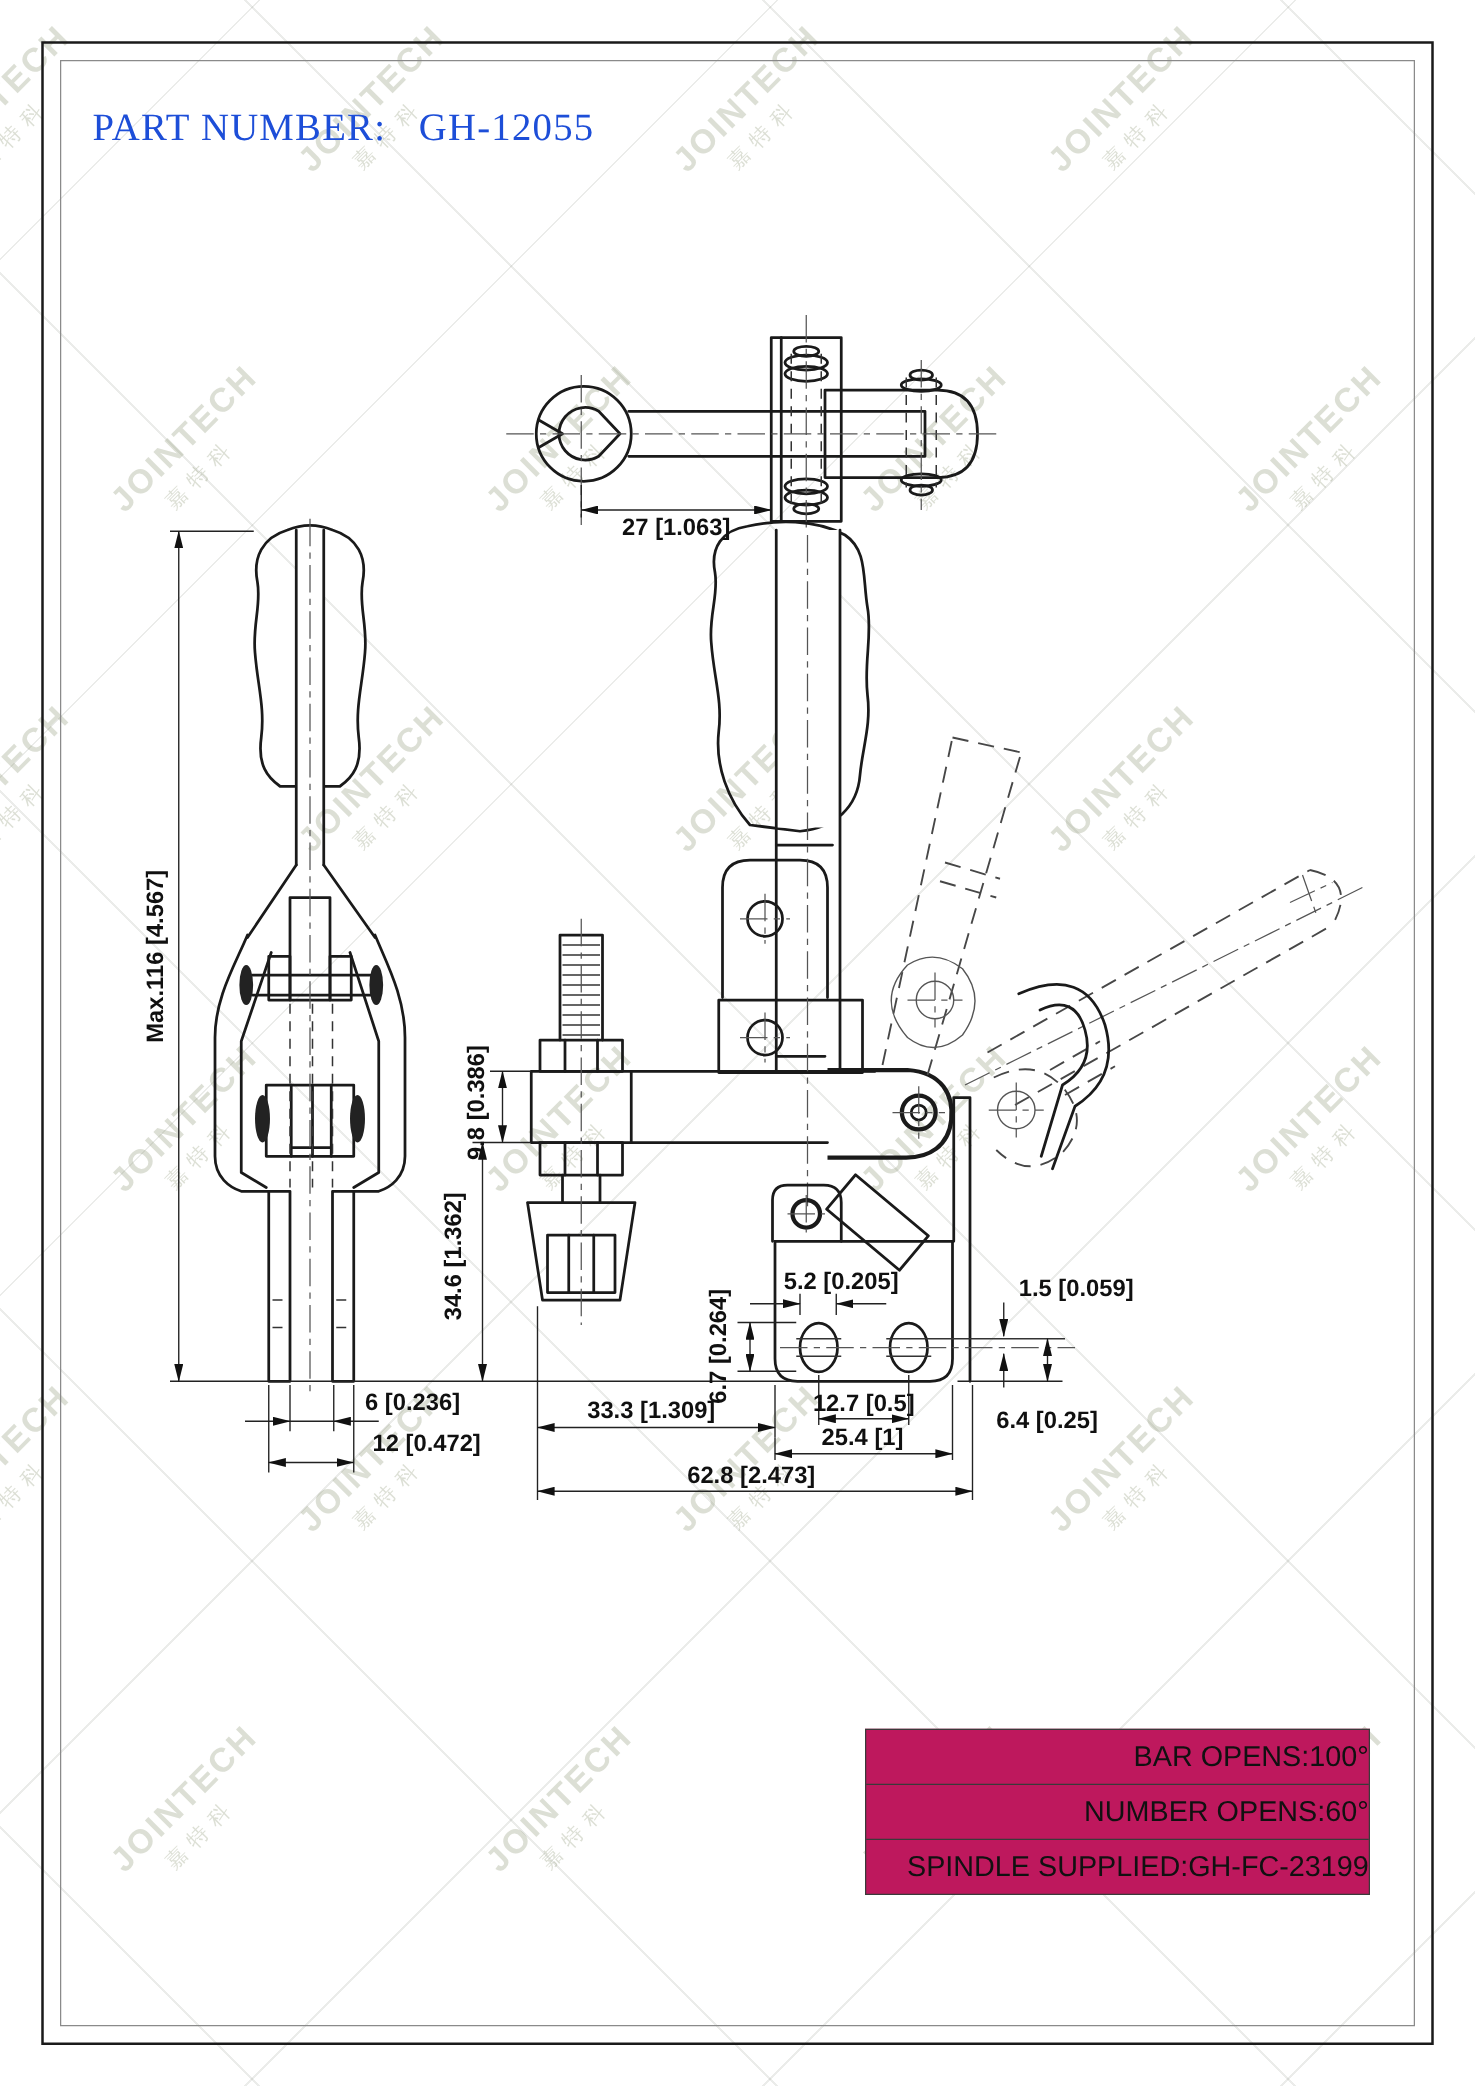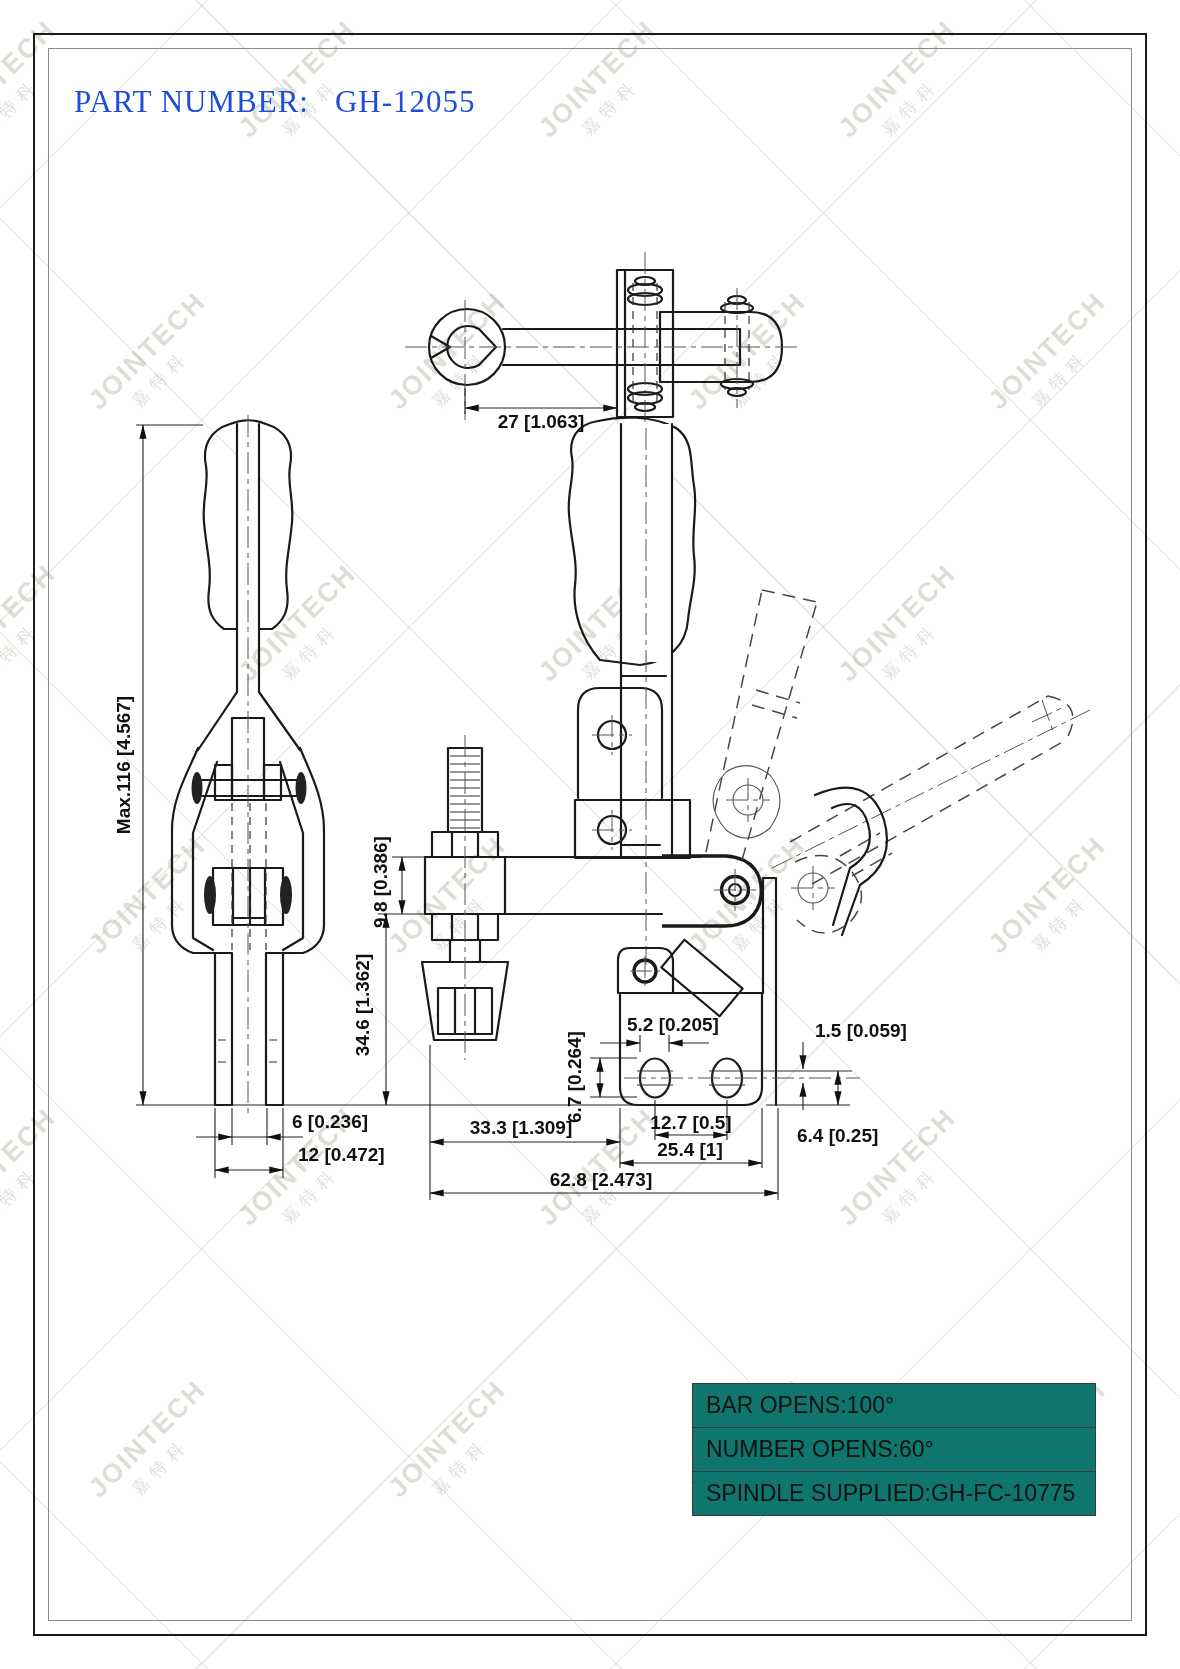--- a/index.html
+++ b/index.html
@@ -26,22 +26,22 @@
   .thin{stroke:#333;stroke-width:1.1;fill:none;}
   .cl{stroke:#555;stroke-width:1;fill:none;stroke-dasharray:22 5 5 5;}
   .hid{stroke:#333;stroke-width:1.2;fill:none;stroke-dasharray:8 6;}
   .ghost{stroke:#474747;stroke-width:1.5;fill:none;stroke-dasharray:13 8;stroke-linejoin:round;}
   .gthin{stroke:#555;stroke-width:1.1;fill:none;}
   .dim{stroke:#222;stroke-width:1.1;fill:none;}
   .dimt{font:700 19px "Liberation Sans",sans-serif;fill:#101010;}
   .pinfill{fill:#222;stroke:none;}
   .wh{fill:#fff;stroke:none;}
   
-  .spec{position:absolute;left:692px;top:1383px;width:402px;background:#0f766e;
-        border:1.6px solid #3a3a3a;}
+  .spec{position:absolute;left:692px;top:1383px;width:402px;background:#be185d;
+        border:1.6px solid #3a3a3a;text-align:right;}
   .spec .row{height:43px;line-height:43px;padding-left:13px;font-size:23px;color:#111;
              border-top:1.2px solid #3a3a3a;white-space:nowrap;}
   .spec .row:first-child{border-top:none;}
 </style>
 </head>
 <body>
 
 <div class="sheet">
   <div class="wm-lines"></div>
   <div class="wm-layer" id="wmLayer">
@@ -280,15 +280,15 @@
 
       <path class="dim" d="M778,1108 V1200"></path>
       <path class="dim" d="M430,1193 H778" marker-start="url(#ar)" marker-end="url(#ar)"></path>
       <text class="dimt" x="601" y="1186" text-anchor="middle">62.8 [2.473]</text>
     </g>
   </svg>
 
   <div class="spec">
     <div class="row">BAR OPENS:100°</div>
     <div class="row">NUMBER OPENS:60°</div>
-    <div class="row">SPINDLE SUPPLIED:GH-FC-10775</div>
+    <div class="row">SPINDLE SUPPLIED:GH-FC-23199</div>
   </div>
 </div>
 
 </body></html>

